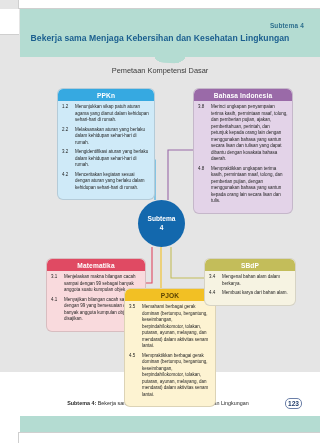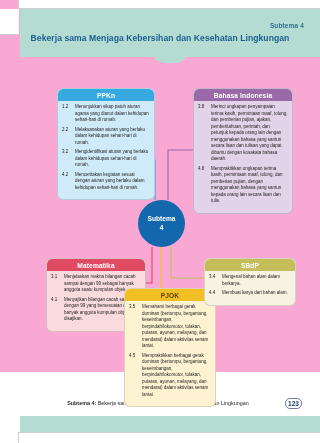--- a/index.html
+++ b/index.html
@@ -5,21 +5,21 @@
   * { box-sizing: border-box; margin: 0; padding: 0; }
   html, body {
     width: 320px; height: 443px;
     background: #ffffff;
     font-family: "Liberation Sans", sans-serif;
     overflow: hidden;
   }
   #page {
     position: relative;
     width: 320px; height: 372px;
-    background: #f9a8d4;
+    background: #e5e5e5;
   }
 
   
   .page-edge-top {
     position: absolute; left: 18px; top: 0; width: 302px; height: 9px;
     border-left: 1px solid #cfcfcf; border-bottom: 1px solid #cfcfcf;
     background: #ffffff;
   }
   .page-edge-left {
     position: absolute; left: 0; top: 9px; width: 19px; height: 26px;
@@ -148,20 +148,21 @@
 <body>
 
 <div id="page">
 
   <div class="page-edge-top"></div>
   <div class="page-edge-left"></div>
 
   <div class="header-band"></div>
   <div class="subtema-kicker">Subtema 4</div>
   <div class="header-title">Bekerja sama Menjaga Kebersihan dan Kesehatan Lingkungan</div>
+  <div class="pemetaan-label">Pemetaan Kompetensi Dasar</div>
 
   <svg id="wires" viewBox="0 0 320 443">
 
     <path d="M155,200 L155,172 L155,172" stroke="#36a9e1" stroke-width="1.1" fill="none"></path>
     <path d="M155,172 L155,160 L116,160" stroke="#36a9e1" stroke-width="1.1" fill="none"></path>
 
     <path d="M168,200 L168,150 L225,150" stroke="#9a6aa8" stroke-width="1.1" fill="none"></path>
 
     <path d="M152,247 L152,283 L96,283" stroke="#e04a63" stroke-width="1.1" fill="none"></path>
 

